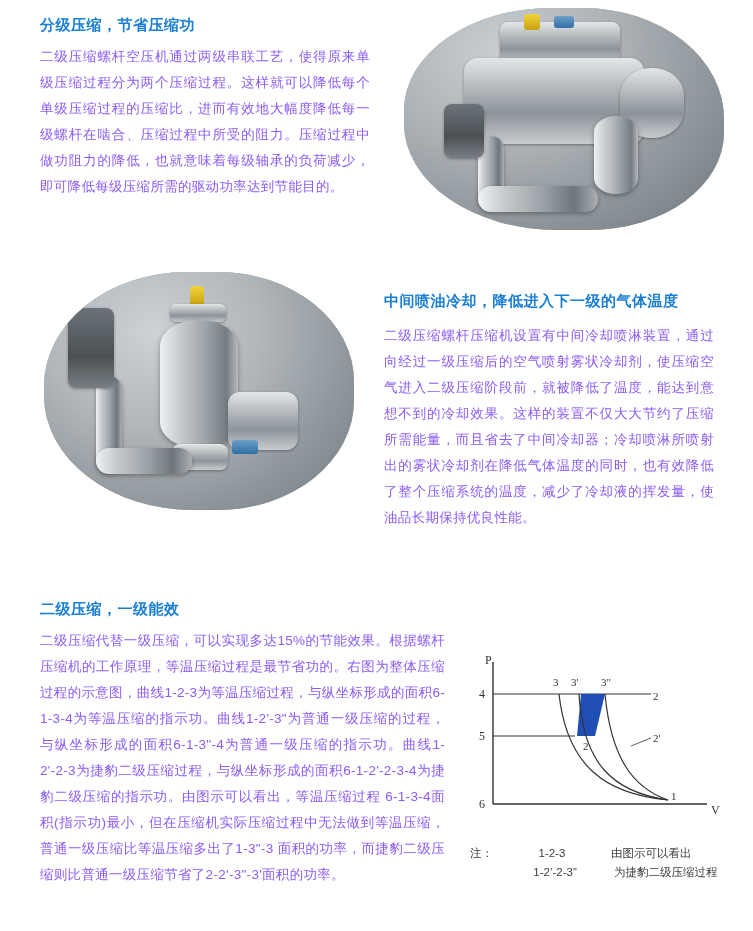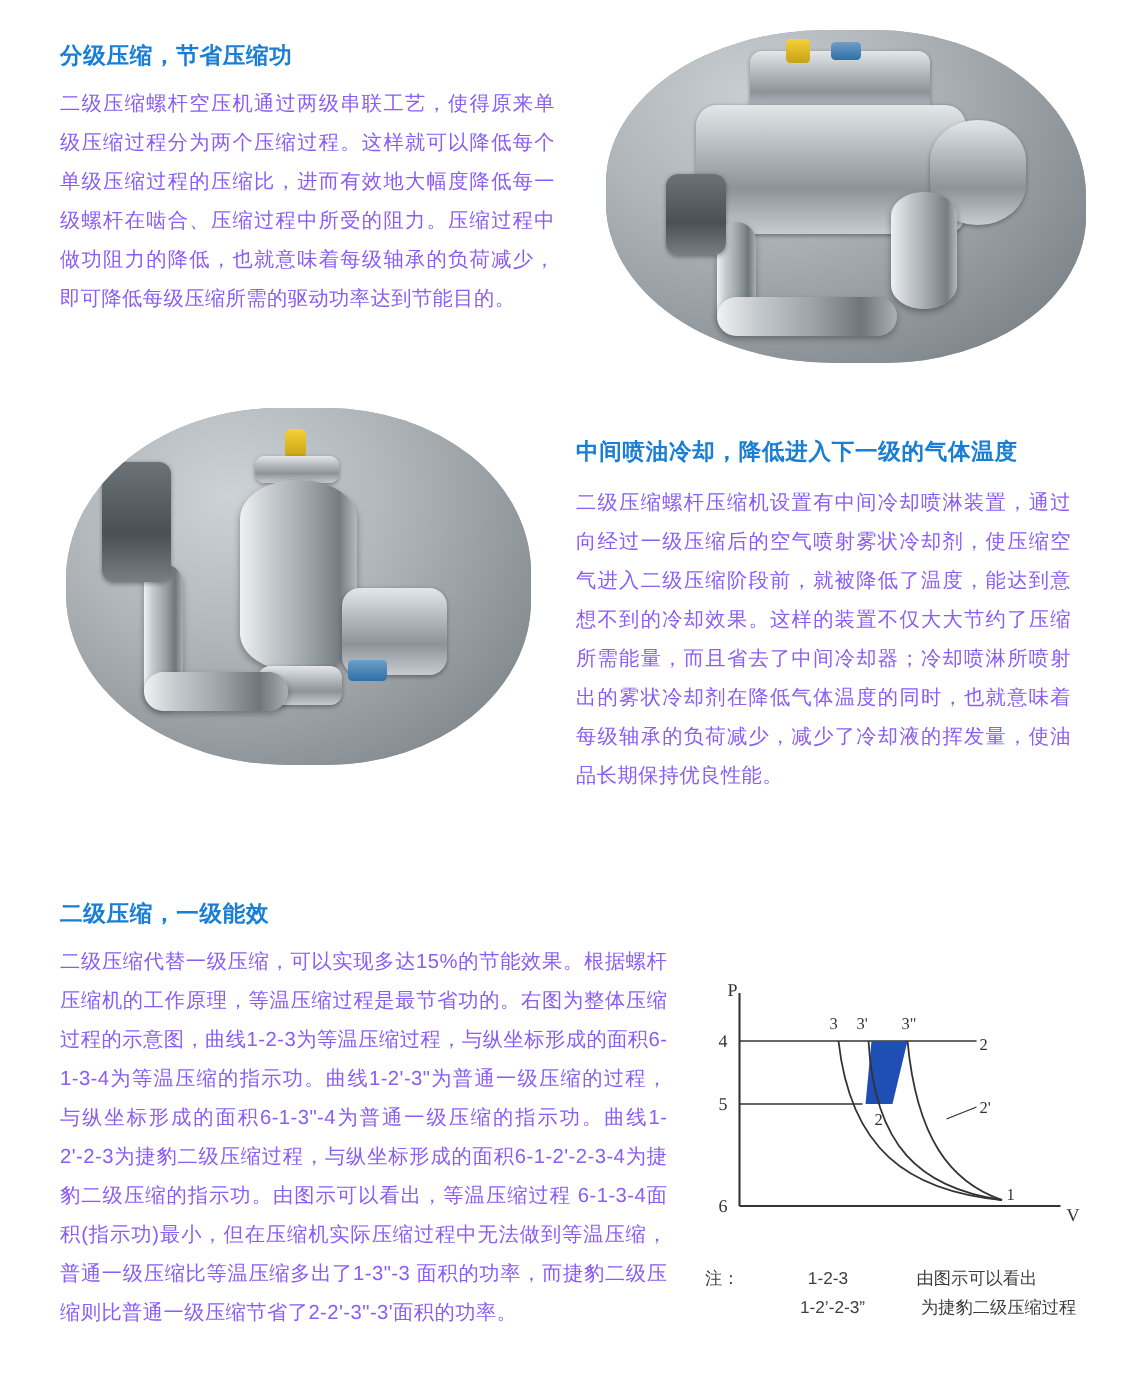--- a/index.html
+++ b/index.html
@@ -28,21 +28,21 @@
   }
   .body-text {
     font-size: 13.5px;
     line-height: 26px;
     color: #8b5cf6;
     text-align: justify;
     letter-spacing: 0.3px;
   }
 
   
-  #section1 { position: absolute; left: 0; top: 12px; width: 753px; height: 250px; }
+  #section1 { position: absolute; left: 0; top: 0; width: 753px; height: 250px; }
   #s1-heading { position: absolute; left: 40px; top: 16px; }
   #s1-text { position: absolute; left: 40px; top: 44px; width: 330px; }
 
   
   .photo {
     position: absolute;
     overflow: hidden;
     background: #9aa0a4;
   }
   #photo1 {
@@ -152,21 +152,21 @@
     <div class="metal" style="left:128px; top:172px; width:56px; height:26px; border-radius:8px;"></div>
     <div class="pipe" style="left:52px; top:104px; width:26px; height:96px;"></div>
     <div class="pipe" style="left:52px; top:176px; width:96px; height:26px;"></div>
     <div class="metal" style="left:184px; top:120px; width:70px; height:58px; border-radius:12px;"></div>
     <div class="bluebit" style="left:188px; top:168px; width:26px; height:14px;"></div>
     <div class="metal dark" style="left:24px; top:36px; width:46px; height:80px; border-radius:8px;"></div>
   </div>
 
   <div id="section2">
     <div id="s2-heading" class="heading">中间喷油冷却，降低进入下一级的气体温度</div>
-    <div id="s2-text" class="body-text">二级压缩螺杆压缩机设置有中间冷却喷淋装置，通过向经过一级压缩后的空气喷射雾状冷却剂，使压缩空气进入二级压缩阶段前，就被降低了温度，能达到意想不到的冷却效果。这样的装置不仅大大节约了压缩所需能量，而且省去了中间冷却器；冷却喷淋所喷射出的雾状冷却剂在降低气体温度的同时，也就意味着每级轴承的负荷减少，减少了冷却液的挥发量，使油品长期保持优良性能。</div>
+    <div id="s2-text" class="body-text">二级压缩螺杆压缩机设置有中间冷却喷淋装置，通过向经过一级压缩后的空气喷射雾状冷却剂，使压缩空气进入二级压缩阶段前，就被降低了温度，能达到意想不到的冷却效果。这样的装置不仅大大节约了压缩所需能量，而且省去了中间冷却器；冷却喷淋所喷射出的雾状冷却剂在降低气体温度的同时，也有效降低了整个压缩系统的温度，减少了冷却液的挥发量，使油品长期保持优良性能。</div>
   </div>
 
   <div id="section3">
     <div id="s3-heading" class="heading">二级压缩，一级能效</div>
     <div id="s3-text" class="body-text">二级压缩代替一级压缩，可以实现多达15%的节能效果。根据螺杆压缩机的工作原理，等温压缩过程是最节省功的。右图为整体压缩过程的示意图，曲线1-2-3为等温压缩过程，与纵坐标形成的面积6-1-3-4为等温压缩的指示功。曲线1-2'-3"为普通一级压缩的过程，与纵坐标形成的面积6-1-3"-4为普通一级压缩的指示功。曲线1-2'-2-3为捷豹二级压缩过程，与纵坐标形成的面积6-1-2'-2-3-4为捷豹二级压缩的指示功。由图示可以看出，等温压缩过程 6-1-3-4面积(指示功)最小，但在压缩机实际压缩过程中无法做到等温压缩，普通一级压缩比等温压缩多出了1-3"-3 面积的功率，而捷豹二级压缩则比普通一级压缩节省了2-2'-3"-3'面积的功率。</div>
     <div id="s3-conclusion">结论：捷豹二级压缩是最节能、最省电的。</div>
 
     <div id="chart-wrap">
       <svg id="chart-svg" width="270" height="180" viewBox="0 0 270 180">
 

